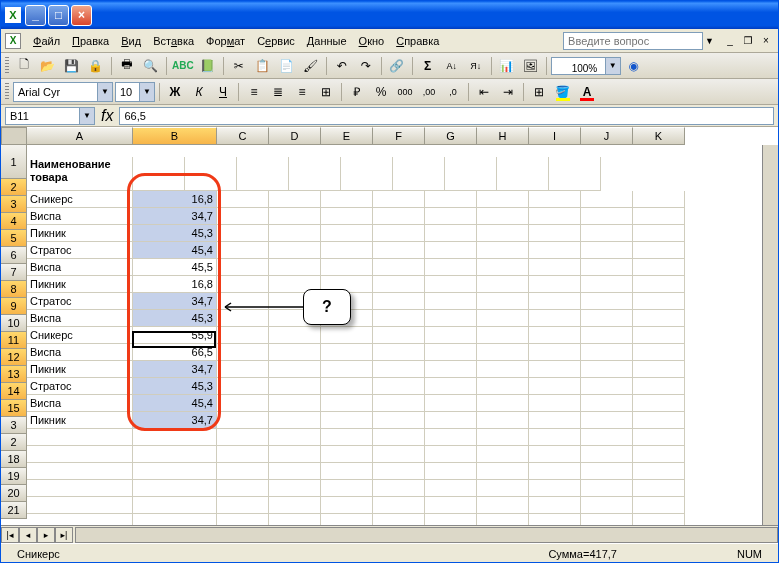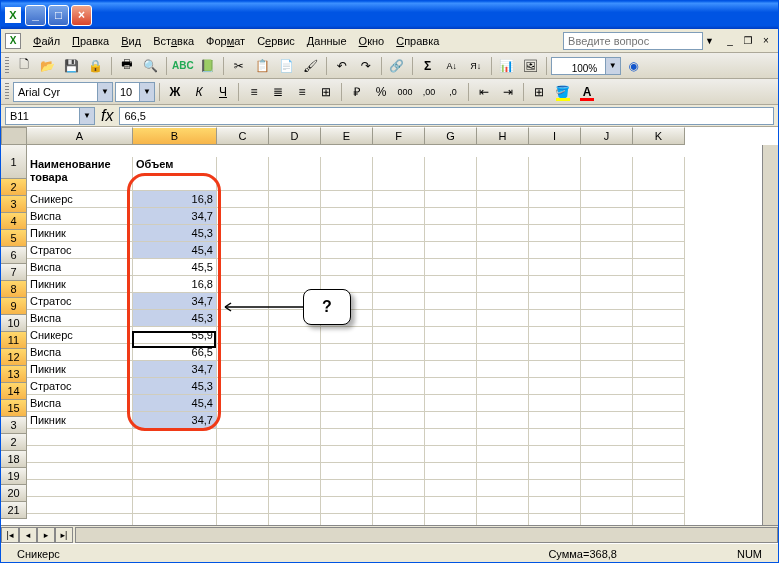--- a/index.html
+++ b/index.html
@@ -209,21 +209,20 @@
       <div class="rowhead">3</div>
       <div class="rowhead">2</div>
       <div class="rowhead">18</div>
       <div class="rowhead">19</div>
       <div class="rowhead">20</div>
       <div class="rowhead">21</div>
     </div>
   <div class="cells" id="cells">
       <div class="row tall">
         <div class="cell header" style="width: 106px;">Наименование товара</div>
-        <div class="cell header" style="width: 84px;">Объем</div>
         <div class="cell" style="width: 52px;"></div>
         <div class="cell" style="width: 52px;"></div>
         <div class="cell" style="width: 52px;"></div>
         <div class="cell" style="width: 52px;"></div>
         <div class="cell" style="width: 52px;"></div>
         <div class="cell" style="width: 52px;"></div>
         <div class="cell" style="width: 52px;"></div>
         <div class="cell" style="width: 52px;"></div>
         <div class="cell" style="width: 52px;"></div>
       </div>
@@ -509,16 +508,16 @@
     <div class="navbtn">◂</div>
     <div class="navbtn">▸</div>
     <div class="navbtn">▸|</div>
   </div>
   <div class="hscroll"></div>
 </div>
 
 <div class="statusbar">
   <span class="status-cell">Сникерс</span>
   <span style="flex:1"></span>
-  <span class="status-cell">Сумма=368,8</span>
+  <span class="status-cell">Сумма=417,7</span>
   <span style="width:100px"></span>
   <span class="status-cell">NUM</span>
 </div>
 
 </body></html>

